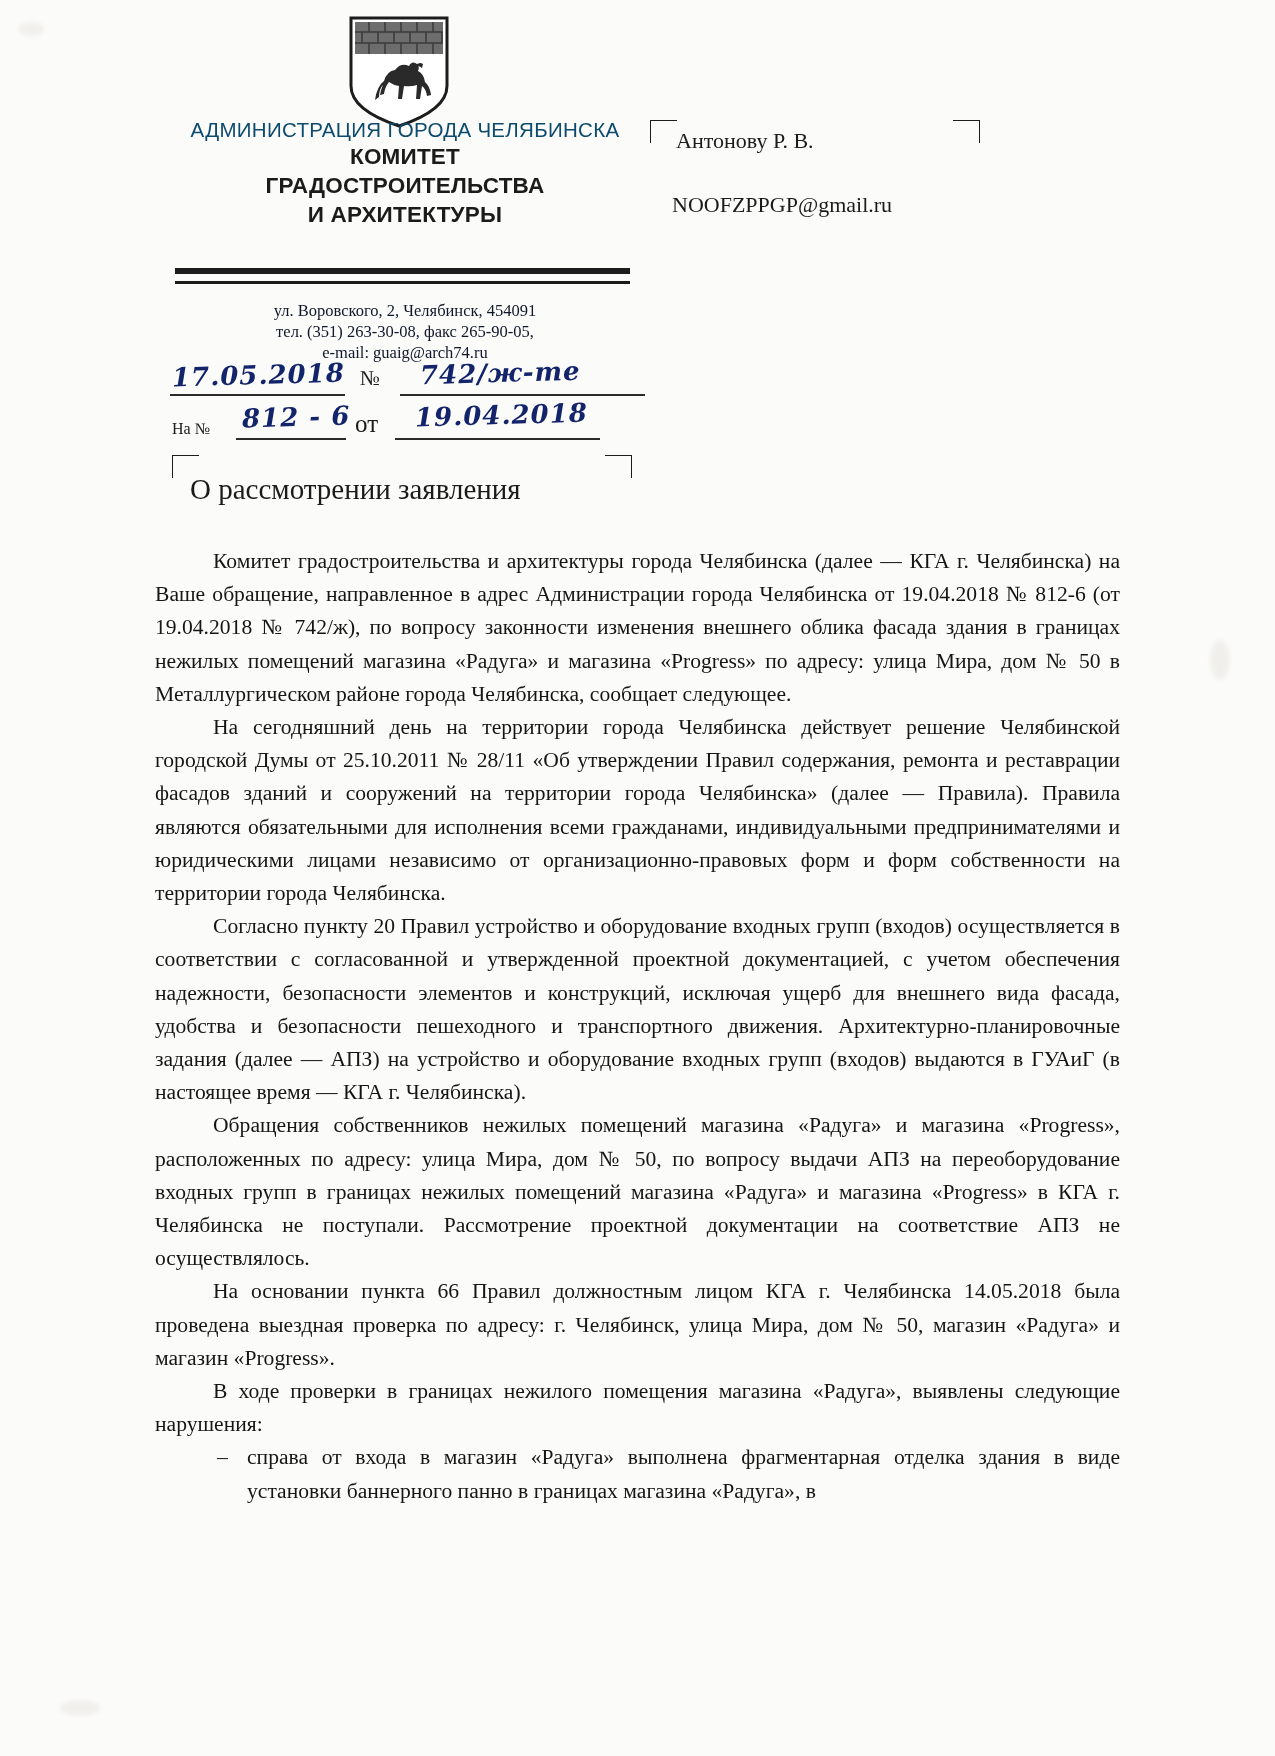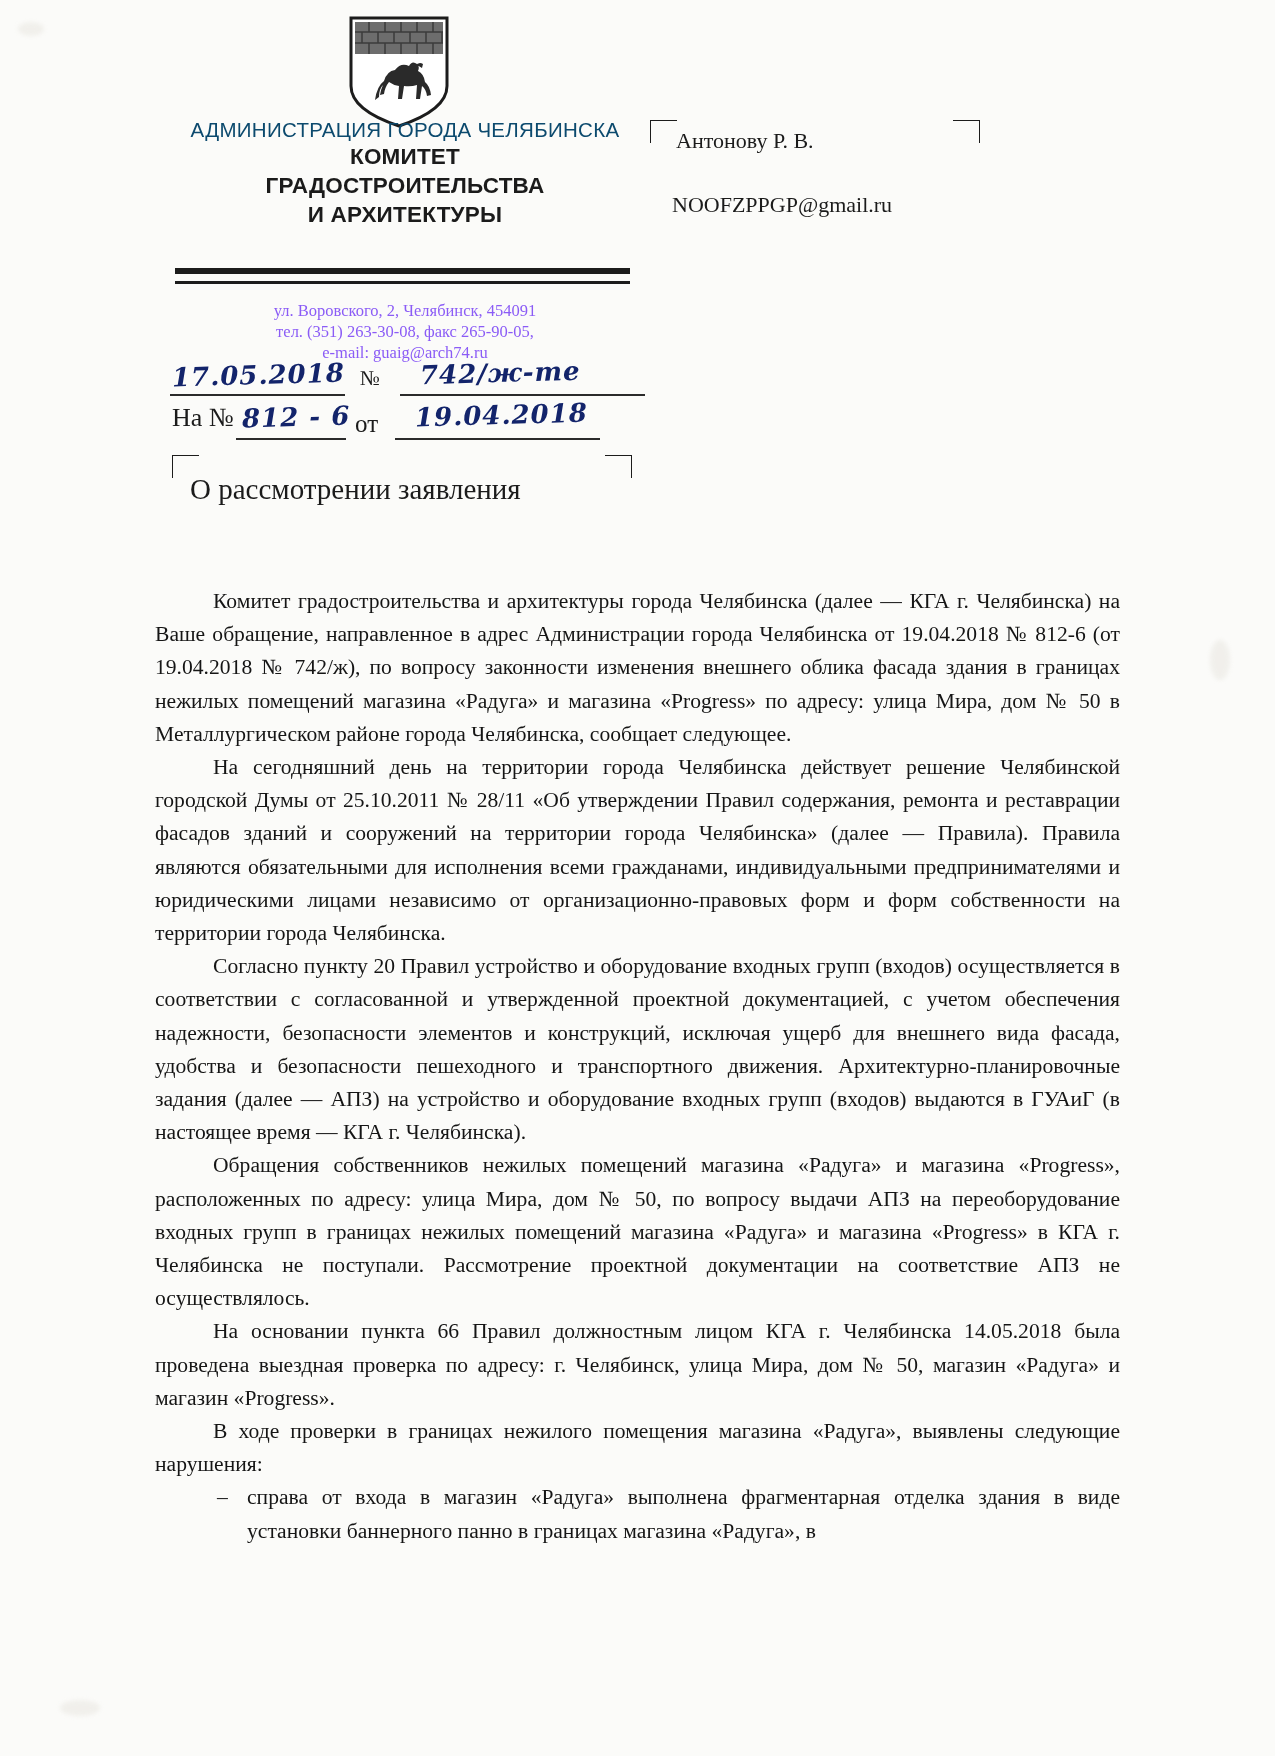--- a/index.html
+++ b/index.html
@@ -82,21 +82,21 @@
     background: #1c1c1c;
   }
   .addr {
     position: absolute;
     left: 160px;
     top: 300px;
     width: 490px;
     text-align: center;
     font-size: 16.5px;
     line-height: 21px;
-    color: #8b5cf6;
+    color: #0f172a;
   }
 
   
   .hand {
     font-family: "DejaVu Serif", serif;
     font-style: italic;
     font-weight: bold;
     color: #13246b;
     font-size: 26px;
     letter-spacing: 1px;
@@ -174,21 +174,20 @@
   .body-text {
     position: absolute;
     left: 155px;
     top: 545px;
     width: 965px;
     font-size: 21.6px;
     line-height: 33.2px;
     text-align: justify;
     text-justify: inter-word;
     color: #151515;
-    margin-top: 40px;
   }
   .body-text p {
     margin: 0;
     text-indent: 58px;
   }
   .bullet-list {
     margin: 0;
     padding: 0;
     list-style: none;
   }
@@ -267,21 +266,21 @@
 
     <div class="line-date">
       <span class="hand" style="position:absolute;left:2px;top:2px;">17.05.2018</span>
       <div class="underline" style="left:0px;top:36px;width:175px;"></div>
       <span style="position:absolute;left:190px;top:8px;font-size:21px;">№</span>
       <span class="hand" style="position:absolute;left:250px;top:0px;">742/ж-те</span>
       <div class="underline" style="left:230px;top:36px;width:245px;"></div>
     </div>
 
     <div class="line-ref">
-      <span style="position:absolute;left:2px;top:3px;font-size:26px;">На №</span>
+      <span style="position:absolute;left:2px;top:20px;font-size:16px;">На №</span>
       <span class="hand" style="position:absolute;left:72px;top:2px;">812 - 6</span>
       <div class="underline" style="left:66px;top:38px;width:110px;"></div>
       <span style="position:absolute;left:185px;top:10px;font-size:25px;">от</span>
       <span class="hand" style="position:absolute;left:245px;top:0px;">19.04.2018</span>
       <div class="underline" style="left:225px;top:38px;width:205px;"></div>
     </div>
 
     <div class="addressee">
       <span class="bracket br-tl"></span>
       <span class="bracket br-tr"></span>

